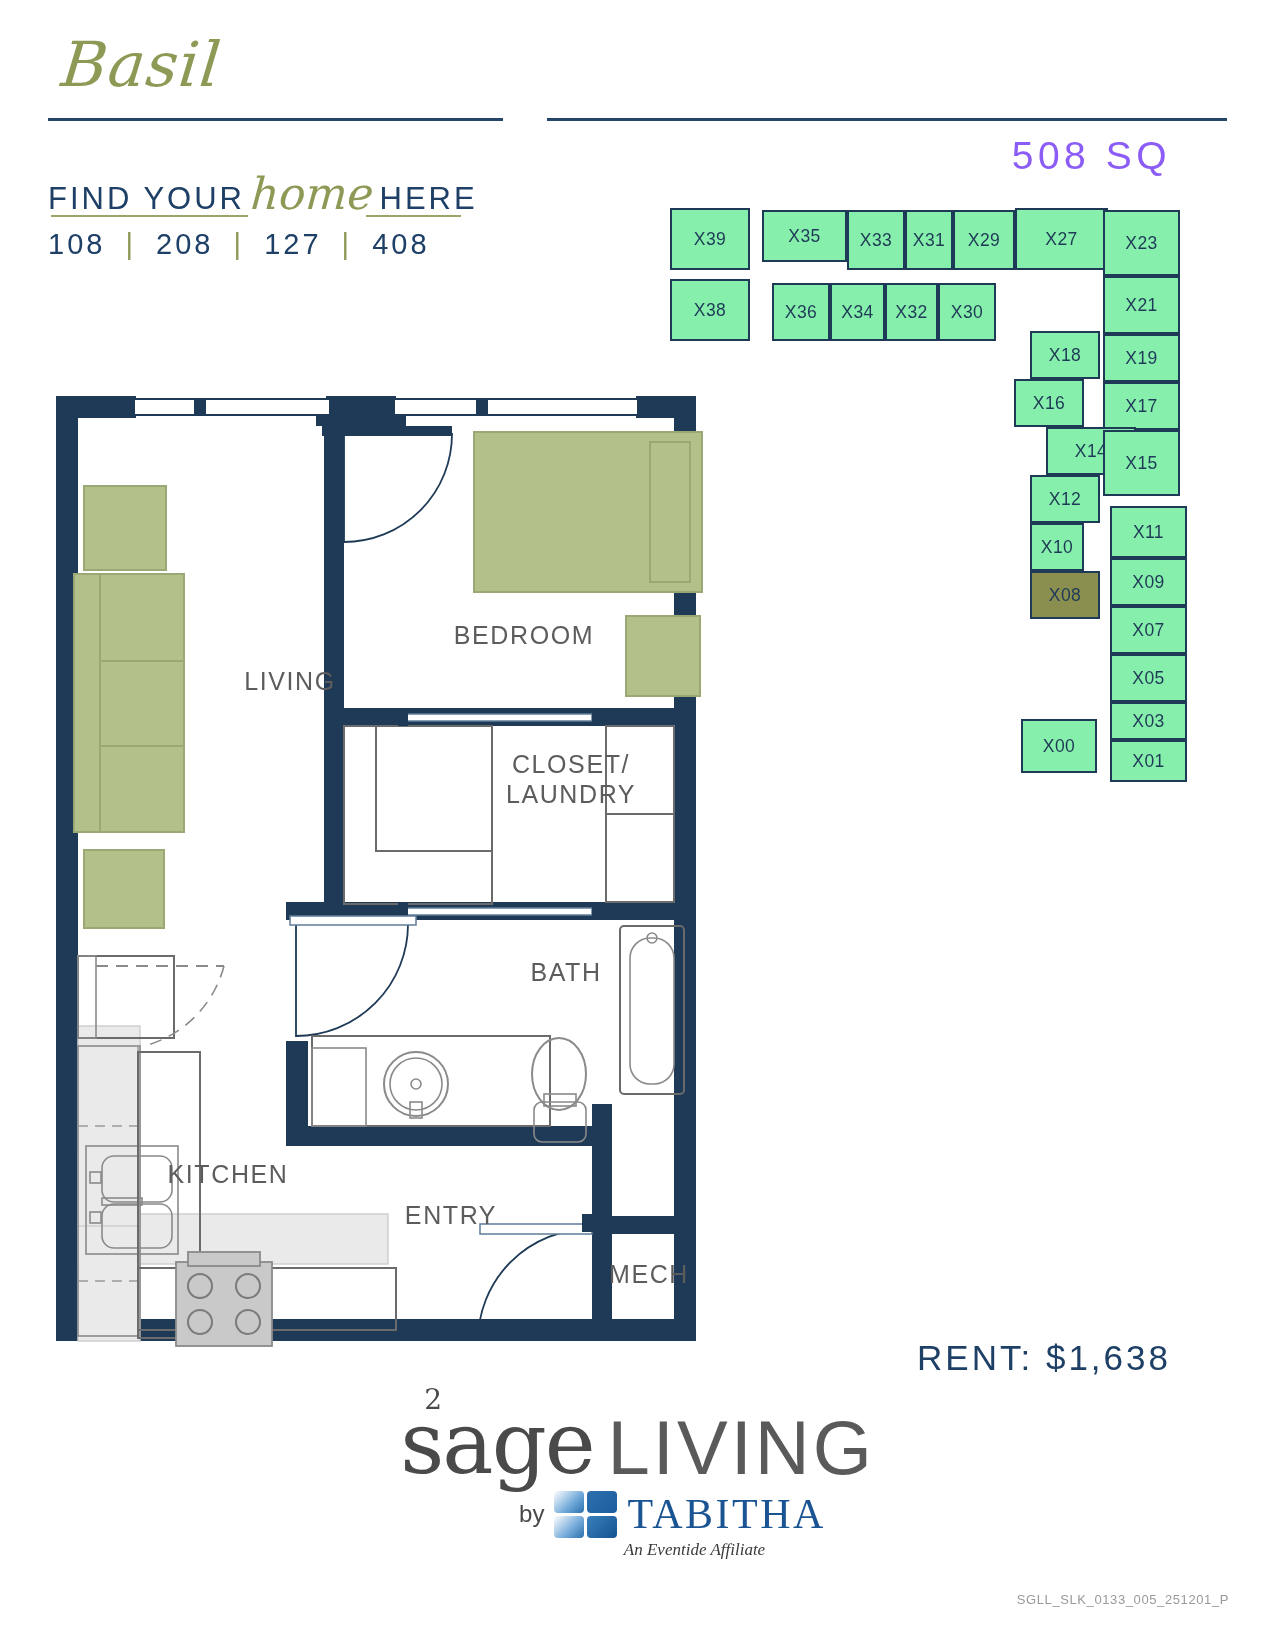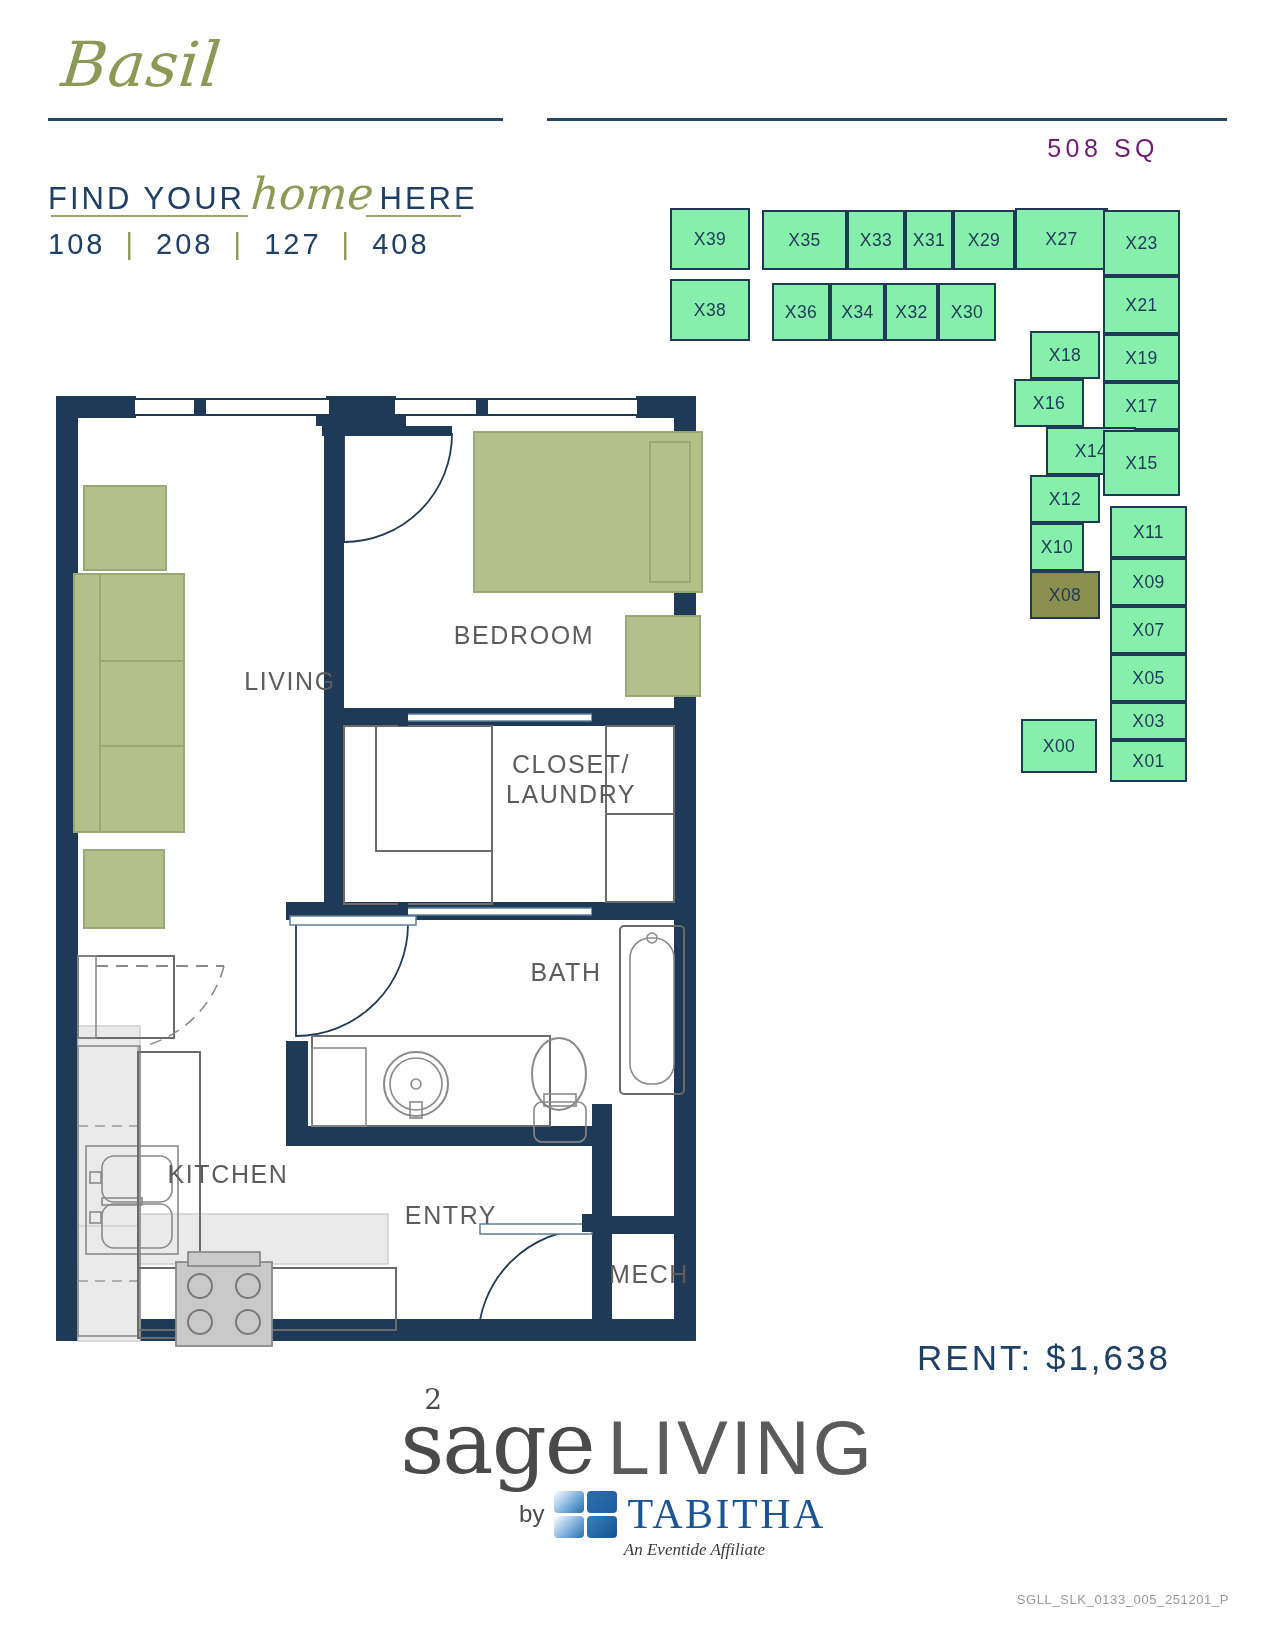--- a/index.html
+++ b/index.html
@@ -28,22 +28,22 @@
   }
   .hdr-rule-right {
     position: absolute; right: 48px; top: 118px; width: 680px; height: 3px;
     background: #24466b;
   }
   .beds-baths {
     position: absolute; right: 108px; top: 66px;
     font-size: 31px; letter-spacing: 4.5px; color: #1e3f66; font-weight: 400;
   }
   .sqft {
-    position: absolute; right: 116px; top: 134px;
-    font-size: 25px; letter-spacing: 4.5px; color: #701a75;
+    position: absolute; right: 104px; top: 134px;
+    font-size: 39px; letter-spacing: 4.5px; color: #8b5cf6;
   }
 
   
   .find-wrap { position: absolute; left: 48px; top: 168px; }
   .find-line {
     display:flex; align-items: baseline;
     font-size: 31px; letter-spacing: 3px; color:#1e3f66;
   }
   .find-word-home {
     font-family:"DejaVu Serif", serif; font-style: italic;
@@ -155,21 +155,21 @@
     <span class="sep">|</span>
     <span>127</span>
     <span class="sep">|</span>
     <span>408</span>
   </div>
 
   <div class="keymap" id="keymap">
       <div class="kcell" style="left: 8px; top: 12px; width: 80px; height: 62px;">
         <span>X39</span>
       </div>
-      <div class="kcell" style="left: 100px; top: 14px; width: 85px; height: 60px;">
+      <div class="kcell" style="left: 100px; top: 14px; width: 85px; height: 52px;">
         <span>X35</span>
       </div>
       <div class="kcell" style="left: 185px; top: 14px; width: 58px; height: 60px;">
         <span>X33</span>
       </div>
       <div class="kcell" style="left: 243px; top: 14px; width: 48px; height: 60px;">
         <span>X31</span>
       </div>
       <div class="kcell" style="left: 291px; top: 14px; width: 62px; height: 60px;">
         <span>X29</span>

